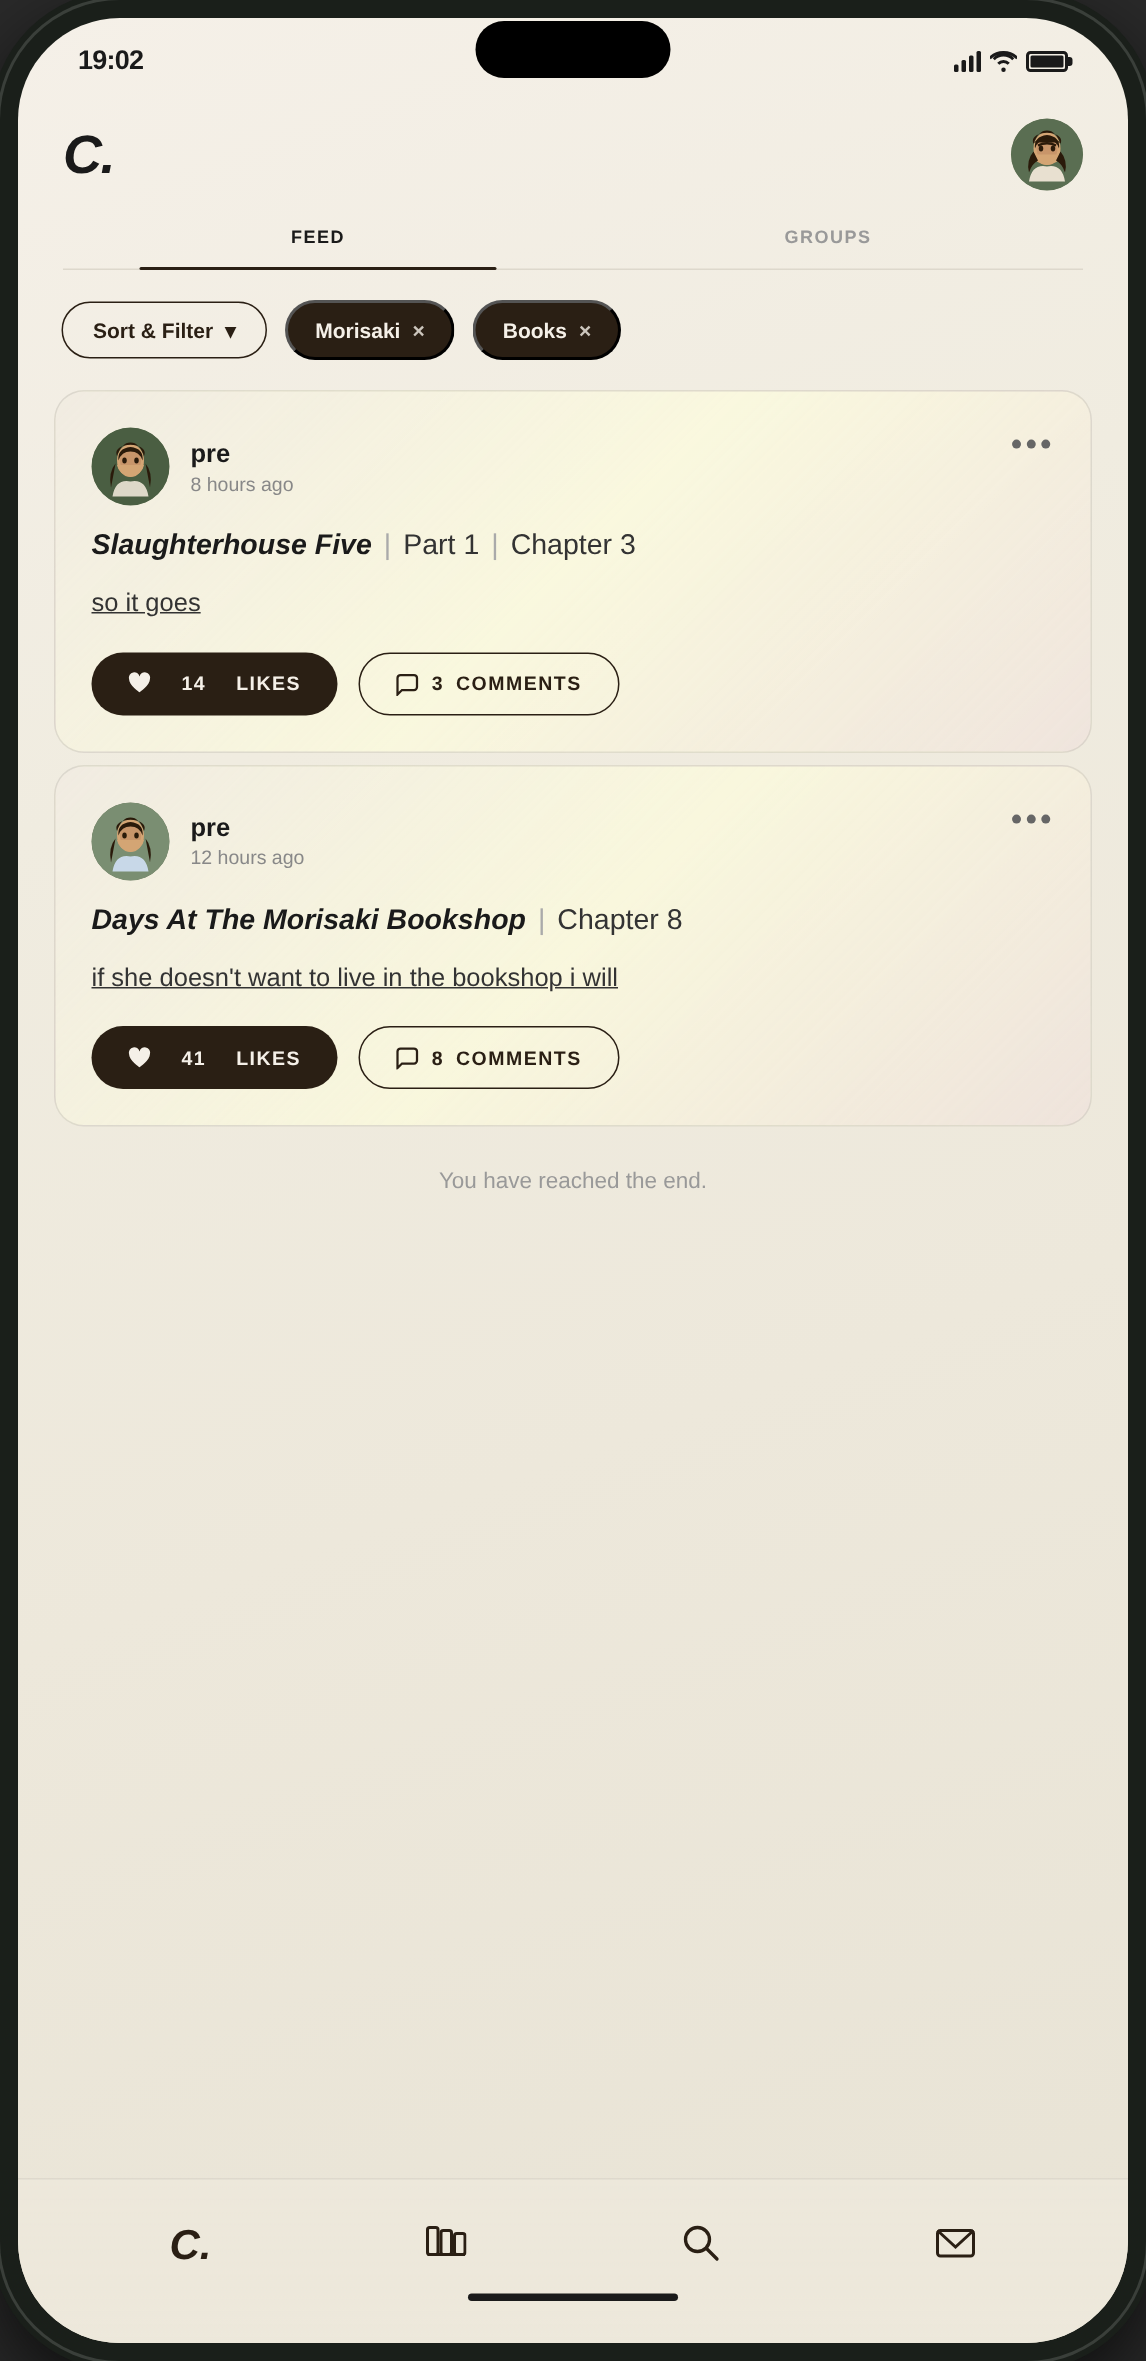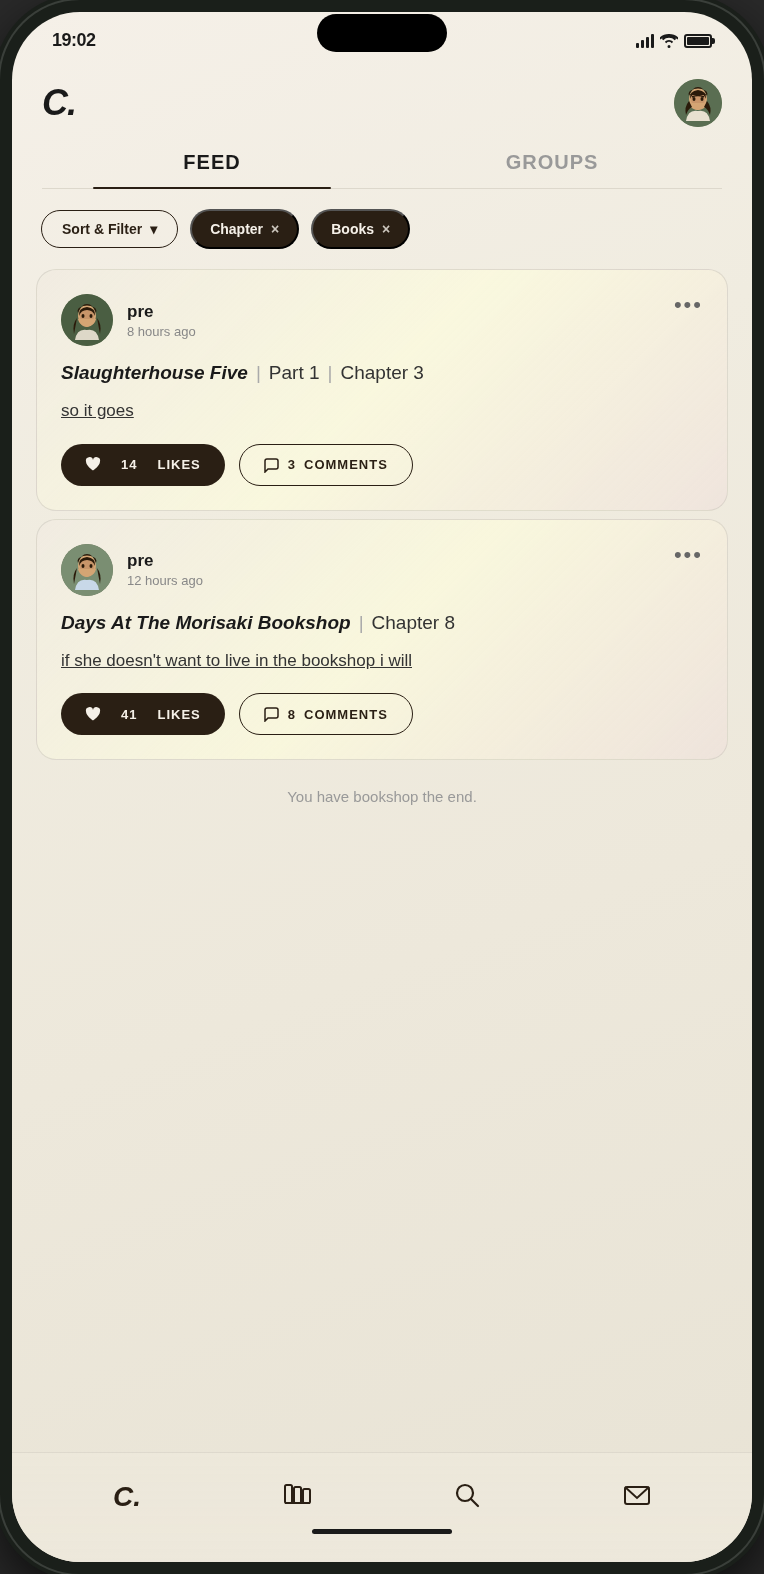--- a/index.html
+++ b/index.html
@@ -146,21 +146,21 @@
     .tabs {
       display: flex;
       border-bottom: 1px solid #ddd8cc;
       margin: 0 30px;
     }
 
     .tab {
       flex: 1;
       text-align: center;
       padding: 14px 0;
-      font-size: 20px;
+      font-size: 12px;
       font-weight: 600;
       letter-spacing: 1px;
       color: #999;
       cursor: pointer;
       position: relative;
     }
 
     .tab.active {
       color: #1a1a1a;
     }
@@ -444,21 +444,21 @@
     </div>
 
     <div class="scroll-content">
 
       <div class="filter-bar">
         <button class="filter-btn">
           <span>Sort &amp; Filter</span>
           <span>▾</span>
         </button>
         <button class="filter-tag">
-          <span>Chapter</span>
+          <span>Morisaki</span>
           <span class="x-icon">×</span>
         </button>
         <button class="filter-tag">
           <span>Books</span>
           <span class="x-icon">×</span>
         </button>
       </div>
 
       <div class="post-card">
         <div class="post-header">
@@ -559,21 +559,21 @@
           <button class="comment-btn">
             <svg width="16" height="16" viewBox="0 0 16 16" fill="none" stroke="#2a1f14" stroke-width="1.5">
               <path d="M14 10a2 2 0 0 1-2 2H4l-3 3V4a2 2 0 0 1 2-2h9a2 2 0 0 1 2 2v6z"></path>
             </svg>
             <span>8</span>
             <span>COMMENTS</span>
           </button>
         </div>
       </div>
 
-      <div class="end-text">You have bookshop the end.</div>
+      <div class="end-text">You have reached the end.</div>
 
     </div>
 
     <div class="bottom-nav">
       <div class="nav-item">
         <span class="nav-icon-logo">C.</span>
       </div>
       <div class="nav-item">
         <svg width="28" height="28" viewBox="0 0 28 28" fill="none">
           <rect x="2" y="4" width="7" height="18" rx="1.5" stroke="#2a1f14" stroke-width="2" fill="none"></rect>

